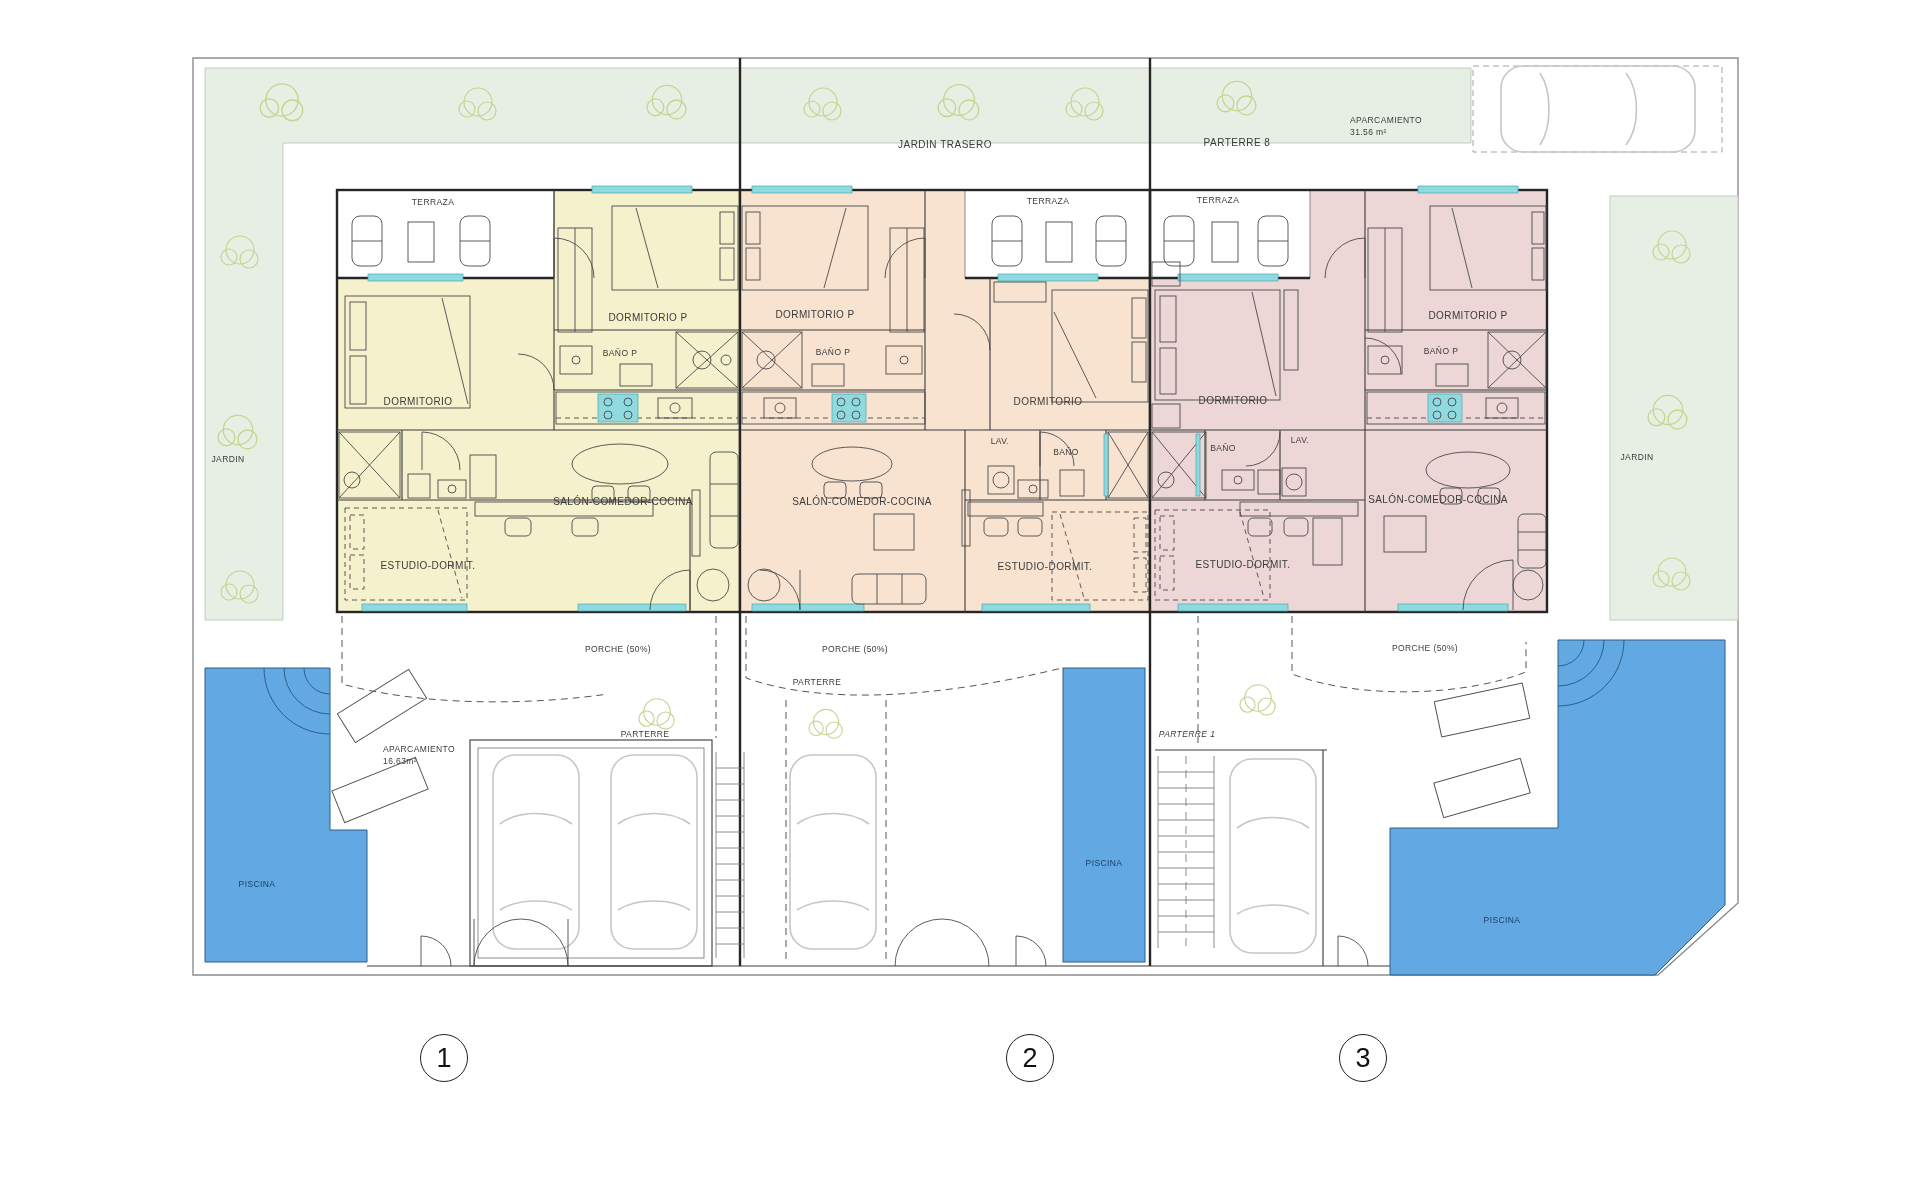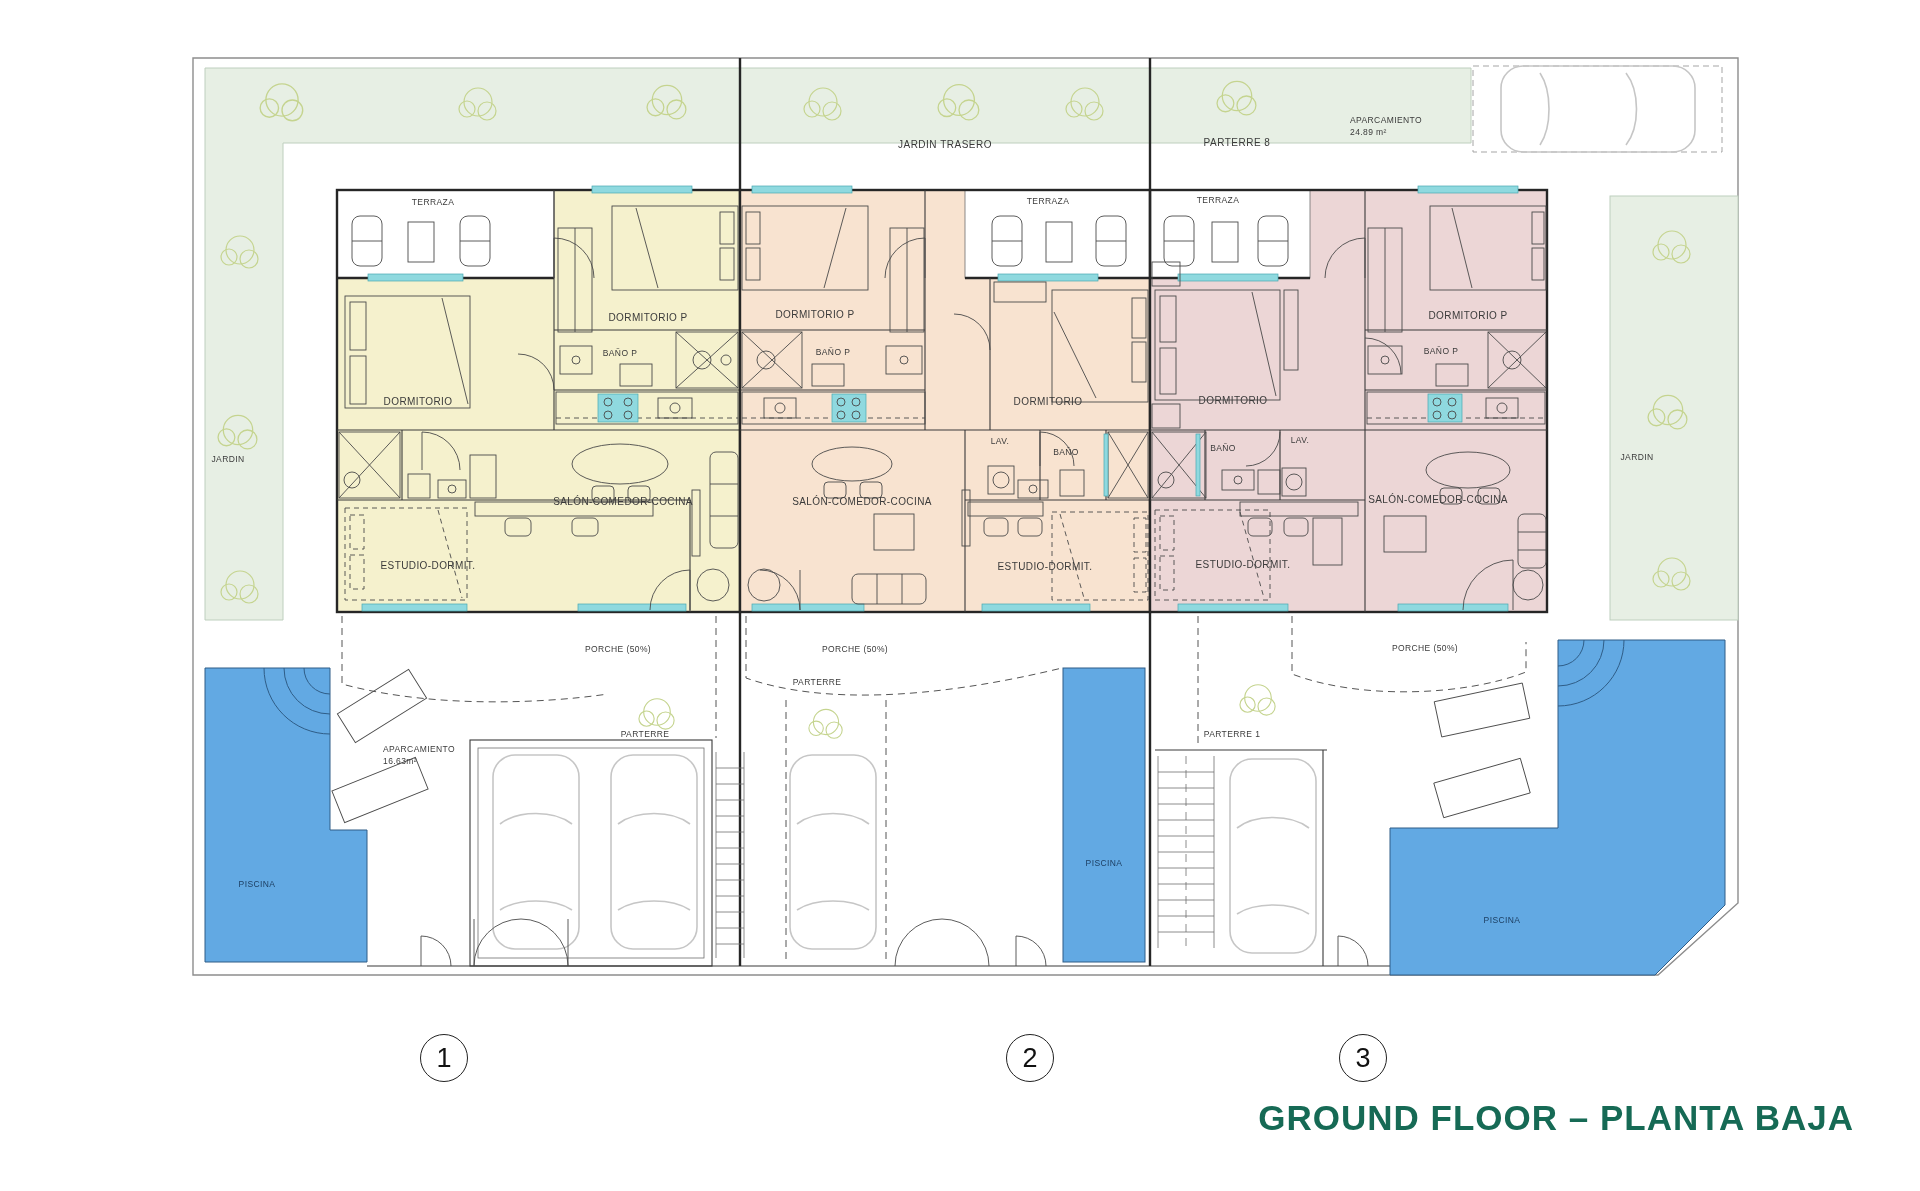--- a/index.html
+++ b/index.html
@@ -444,21 +444,21 @@
     <path class="furn" d="M895,966 A47,47 0 0 1 942,919 M942,919 A47,47 0 0 1 989,966"></path>
     <path class="furn" d="M1016,966 V936 M1016,936 A30,30 0 0 1 1046,966"></path>
     <path class="furn" d="M1338,966 V936 M1338,936 A30,30 0 0 1 1368,966"></path>
   </g>
 </svg>
 
 <div>
   <div class="lbl band" style="left:945px;top:129px;">JARDIN TRASERO</div>
   <div class="lbl band" style="left:1237px;top:127px;">PARTERRE 8</div>
   <div class="lbl small leftal" style="left:1350px;top:120px;">APARCAMIENTO</div>
-  <div class="lbl small leftal" style="left:1350px;top:132px;">24.89 m²</div>
+  <div class="lbl small leftal" style="left:1350px;top:132px;">31.56 m²</div>
   <div class="lbl small" style="left:228px;top:459px;">JARDIN</div>
   <div class="lbl small" style="left:1637px;top:457px;">JARDIN</div>
 
   <div class="lbl small" style="left:433px;top:202px;">TERRAZA</div>
   <div class="lbl" style="left:648px;top:318px;">DORMITORIO P</div>
   <div class="lbl small" style="left:620px;top:353px;">BAÑO P</div>
   <div class="lbl" style="left:418px;top:402px;">DORMITORIO</div>
   <div class="lbl" style="left:623px;top:502px;">SALÓN-COMEDOR-COCINA</div>
   <div class="lbl" style="left:428px;top:566px;">ESTUDIO-DORMIT.</div>
   <div class="lbl small" style="left:618px;top:649px;">PORCHE (50%)</div>
@@ -478,26 +478,25 @@
   <div class="lbl small" style="left:1223px;top:448px;">BAÑO</div>
   <div class="lbl small" style="left:1300px;top:440px;">LAV.</div>
   <div class="lbl" style="left:1468px;top:316px;">DORMITORIO P</div>
   <div class="lbl small" style="left:1441px;top:351px;">BAÑO P</div>
   <div class="lbl" style="left:1438px;top:500px;">SALÓN-COMEDOR-COCINA</div>
   <div class="lbl" style="left:1243px;top:565px;">ESTUDIO-DORMIT.</div>
   <div class="lbl small" style="left:1425px;top:648px;">PORCHE (50%)</div>
 
   <div class="lbl small" style="left:645px;top:734px;">PARTERRE</div>
   <div class="lbl small" style="left:817px;top:682px;">PARTERRE</div>
-  <div class="lbl small" style="left:1232px;top:734px;">PARTERRE 1</div>
+  <div class="lbl small" style="left:1187px;top:734px;font-style:italic;">PARTERRE 1</div>
   <div class="lbl small leftal" style="left:383px;top:749px;">APARCAMIENTO</div>
   <div class="lbl small leftal" style="left:383px;top:761px;">16.63m²</div>
   <div class="lbl small" style="left:257px;top:884px;color:#1d3f63;">PISCINA</div>
   <div class="lbl small" style="left:1104px;top:863px;color:#1d3f63;">PISCINA</div>
   <div class="lbl small" style="left:1502px;top:920px;color:#1d3f63;">PISCINA</div>
 </div>
 
 <div class="badge" style="left:444px;top:1058px;">1</div>
 <div class="badge" style="left:1030px;top:1058px;">2</div>
 <div class="badge" style="left:1363px;top:1058px;">3</div>
 
-<div id="title">GROUND FLOOR – PLANTA BAJA</div>
 </div>
 
 </body></html>

